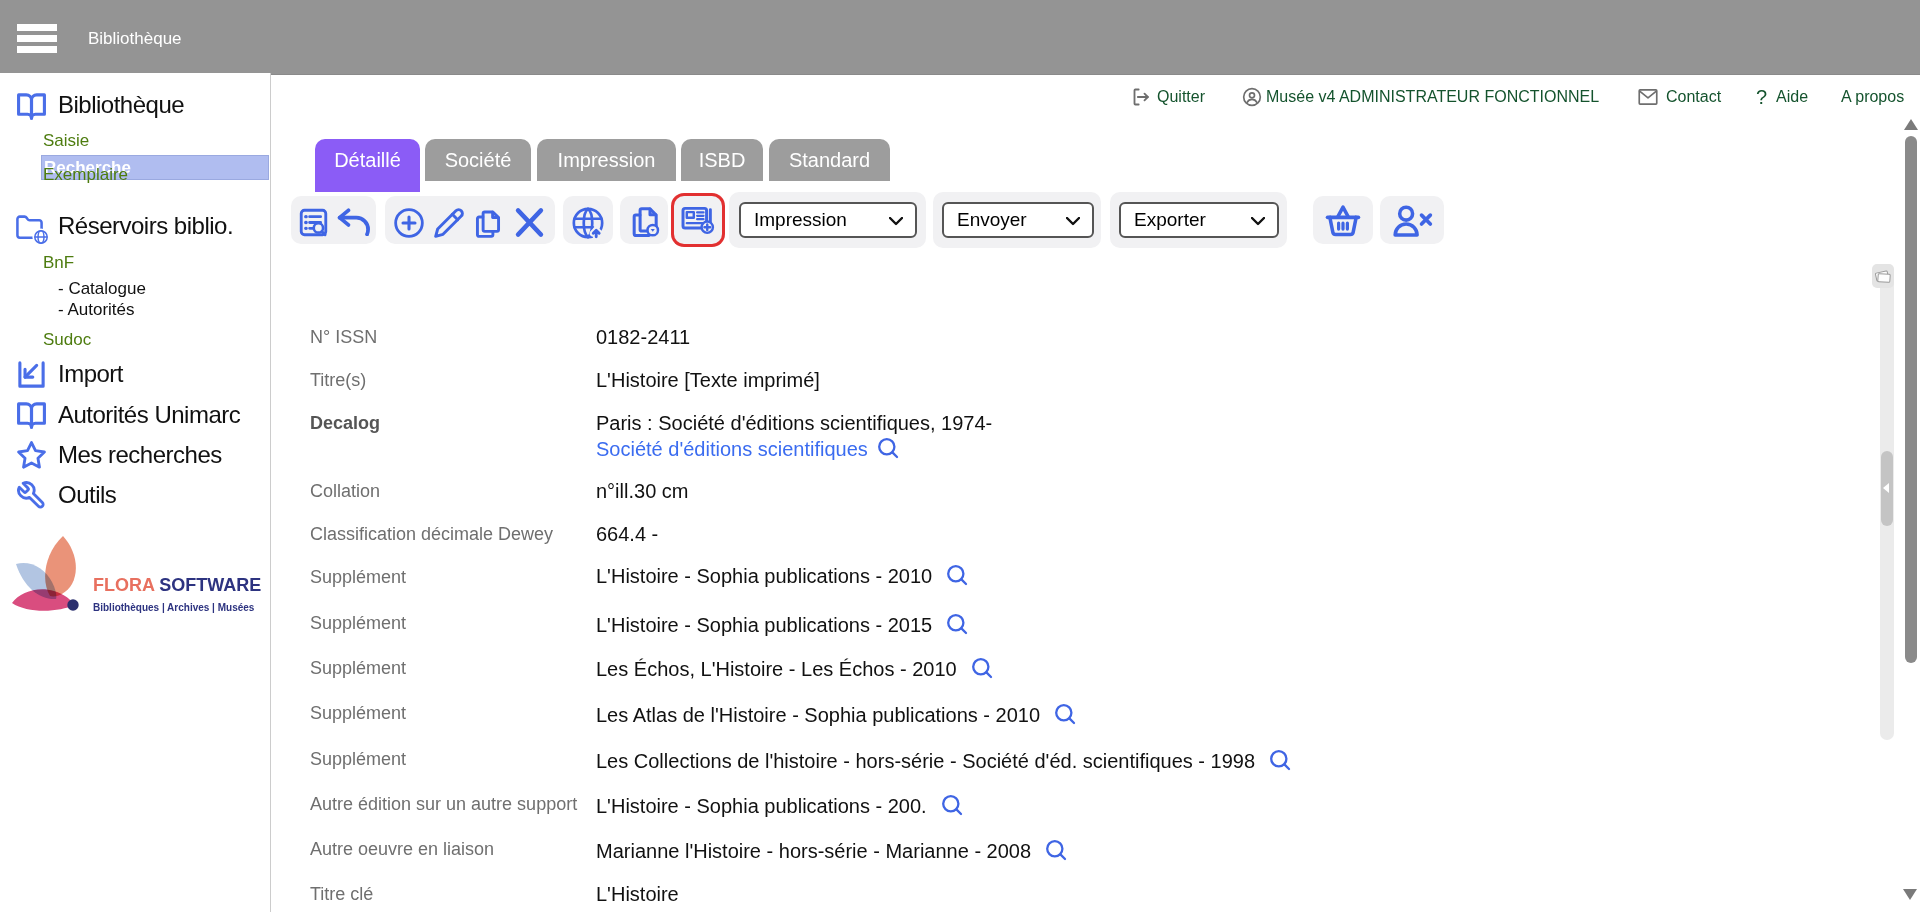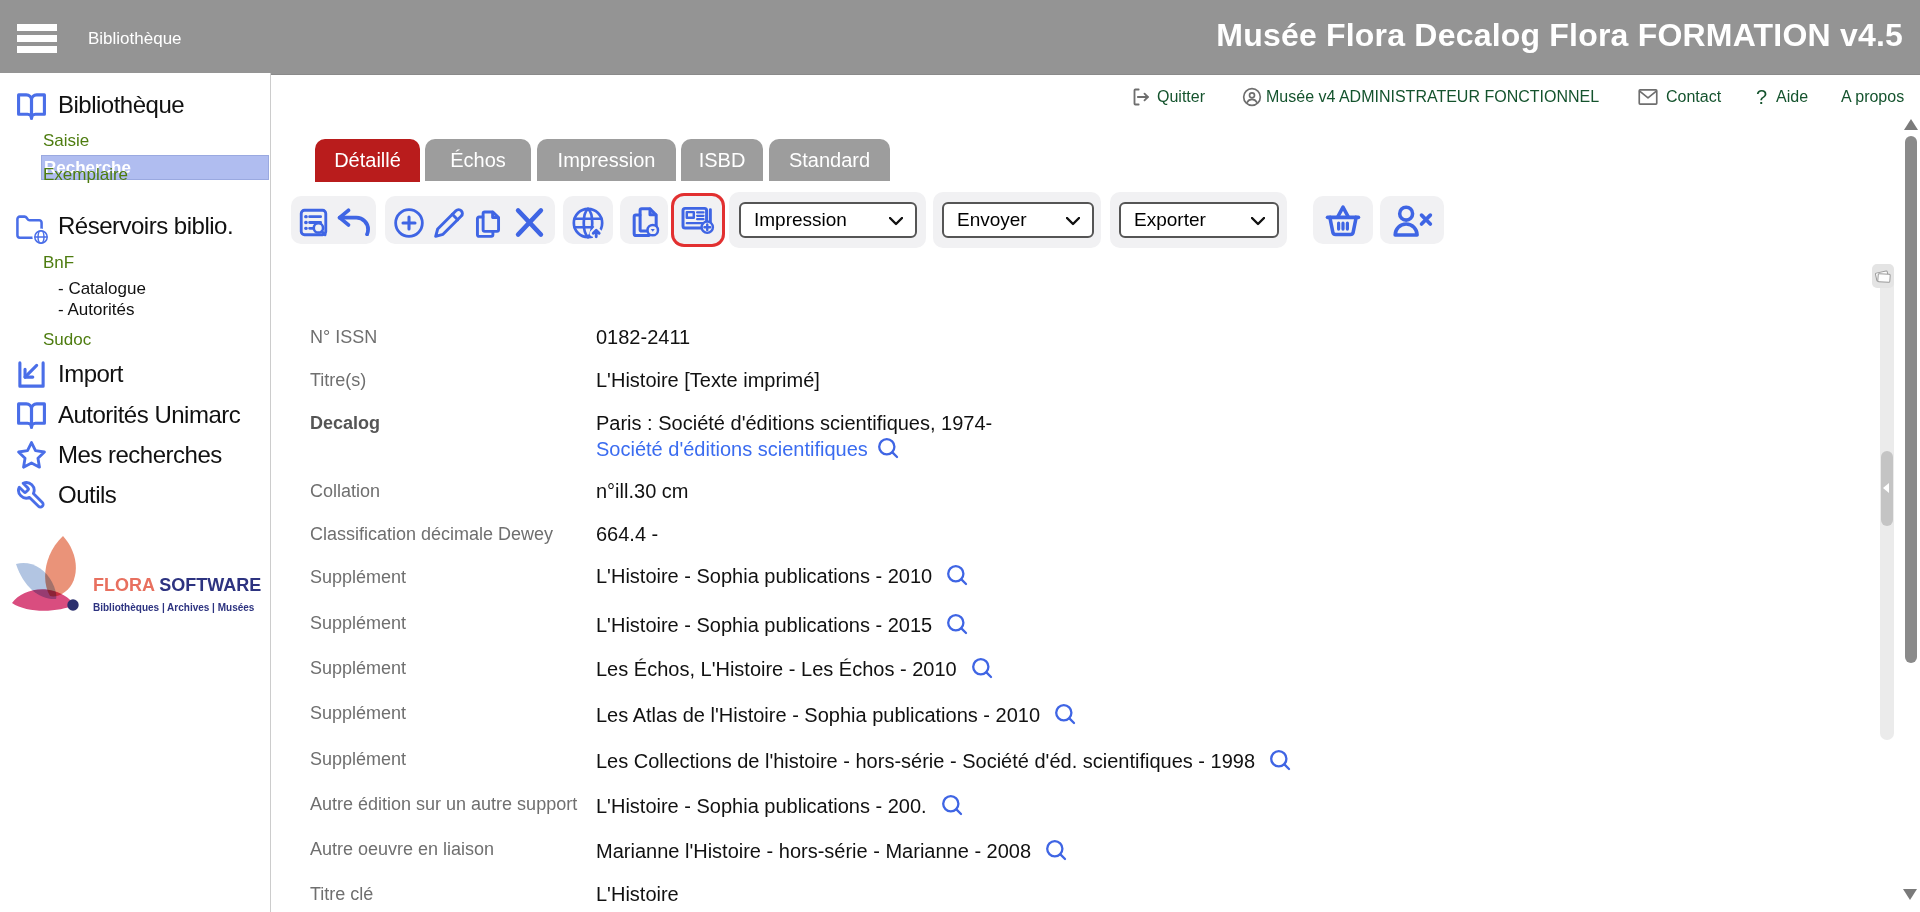--- a/index.html
+++ b/index.html
@@ -13,21 +13,21 @@
 .app-title { position:absolute; right:17px; top:17px; color:#fff; font-size:32px; font-weight:bold; letter-spacing:0.2px; }
 .sidebar { position:absolute; left:0; top:73px; width:271px; height:839px; background:#fff; border-right:1px solid #cccccc; }
 .sb-item { position:absolute; left:58px; font-size:24px; letter-spacing:-0.5px; color:#111; }
 .sb-icon { position:absolute; left:16px; width:31px; height:31px; }
 .sb-sub { position:absolute; left:43px; font-size:17px; color:#4d7c0f; }
 .sb-sub2 { position:absolute; left:58px; font-size:17px; color:#111; }
 .recherche { position:absolute; left:41px; top:82px; width:228px; height:25px; background:#b0bdf0; border:1px solid #9aa9e0; color:#fff; font-weight:bold; font-size:17px; padding-left:2px; line-height:23px; }
 .links { position:absolute; top:88px; height:24px; color:#14532d; font-size:16px; }
 .tabs { position:absolute; top:139px; }
 .tab { position:absolute; top:0; height:42px; border-radius:10px 10px 0 0; background:#9d9d9d; color:#fff; font-size:20px; text-align:center; line-height:42px; }
-.tab.active { background:#b91c1c; height:43px; }
+.tab.active { background:#8b5cf6; height:53px; }
 .toolbtn { position:absolute; top:196px; height:48px; background:#f1f1f3; border-radius:10px; }
 .selwrap { position:absolute; top:192px; height:56px; background:#f1f1f3; border-radius:10px; }
 .sel { position:absolute; top:10px; height:36px; background:#fff; border:2px solid #555; border-radius:6px; font-size:19px; color:#000; padding-left:13px; }
 .sel .chev { position:absolute; right:12px; top:13px; }
 .row-label { position:absolute; left:310px; color:#6f6f6f; font-size:18px; }
 .row-label.bold { color:#555; font-weight:bold; }
 .row-value { position:absolute; left:596px; color:#111; font-size:20px; }
 .link-blue { color:#3b6cf0; }
 svg.lic { position:absolute; }
 .toolbtn { display:flex; align-items:center; justify-content:space-evenly; }
@@ -35,21 +35,20 @@
 </style>
 </head>
 <body>
 <div class="topbar">
   <div class="burger">
       <div></div>
       <div></div>
       <div></div>
     </div>
   <div class="tb-title">Bibliothèque</div>
-  <div class="app-title">Musée Flora Decalog Flora FORMATION v4.5</div>
 </div>
 
 <div class="sidebar">
   <svg class="sb-icon" style="top:18px" viewBox="0 0 24 24" fill="none" stroke="#4a6ee8" stroke-width="2.4" stroke-linecap="round" stroke-linejoin="round">
       <path d="M2 3h6a4 4 0 0 1 4 4v14a3 3 0 0 0-3-3H2z"></path>
       <path d="M22 3h-6a4 4 0 0 0-4 4v14a3 3 0 0 1 3-3h7z"></path>
     </svg>
   <div class="sb-item" style="top:18px">Bibliothèque</div>
   <div class="sb-sub" style="top:58px">Saisie</div>
   <div class="recherche">Recherche</div>
@@ -120,21 +119,21 @@
     <rect x="1.5" y="1.5" width="21" height="17" rx="1"></rect>
     <path d="M2 3l10 8L22 3"></path>
   </svg>
 <div class="links" style="left:1666px">Contact</div>
 <div class="links" style="left:1756px;font-size:20px;top:86px">?</div>
 <div class="links" style="left:1776px">Aide</div>
 <div class="links" style="left:1841px">A propos</div>
 
 <div class="tabs">
   <div class="tab active" style="left:315px; width:105px;">Détaillé</div>
-  <div class="tab" style="left:425px; width:106px;">Échos</div>
+  <div class="tab" style="left:425px; width:106px;">Société</div>
   <div class="tab" style="left:537px; width:139px;">Impression</div>
   <div class="tab" style="left:681px; width:82px;">ISBD</div>
   <div class="tab" style="left:769px; width:121px;">Standard</div>
 </div>
 
 <div class="toolbtn" style="left:291px; width:85px;">
   <svg style="position:absolute;left:7px;top:11px" width="31" height="31" viewBox="0 0 24 24" fill="none" stroke="#3f65e4" stroke-width="2.2" stroke-linecap="round" stroke-linejoin="round">
       <rect x="2.5" y="2.5" width="19" height="19" rx="2.5"></rect>
       <path d="M9 7.5h8.5M9 12h8.5M9 16.5h3"></path>
       <path d="M6 7.5h.3M6 12h.3M6 16.5h.3" stroke-width="2.6"></path>

